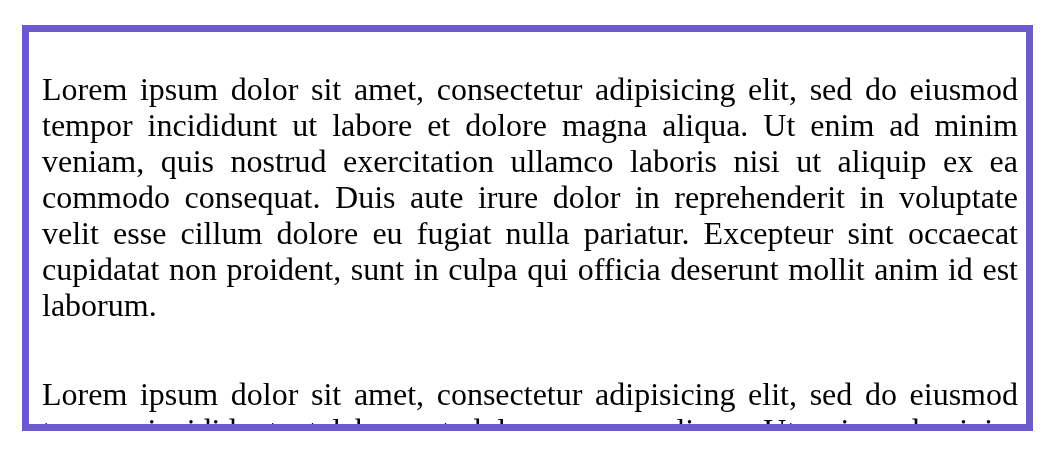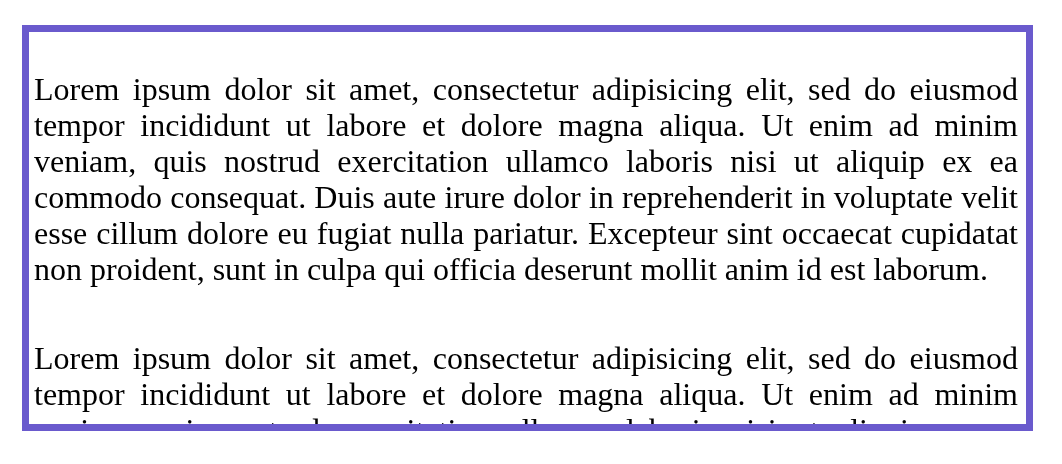--- a/index.html
+++ b/index.html
@@ -16,21 +16,21 @@
   }
   .frame {
     position: absolute;
     left: 22px;
     top: 25px;
     width: 1011px;
     height: 406px;
     box-sizing: border-box;
     border: 7px solid var(--frame-border, #6a5acd);
     background: var(--page-background, #ffffff);
-    padding: 39px 8px 0 5px;
+    padding: 39px 8px 0 13px;
     overflow: hidden;
   }
   .para {
     margin: 0 0 53px 0;
     font-family: "Liberation Serif", serif;
     font-size: 32px;
     line-height: 36px;
     color: var(--text, #000000);
     text-align: justify;
   }

